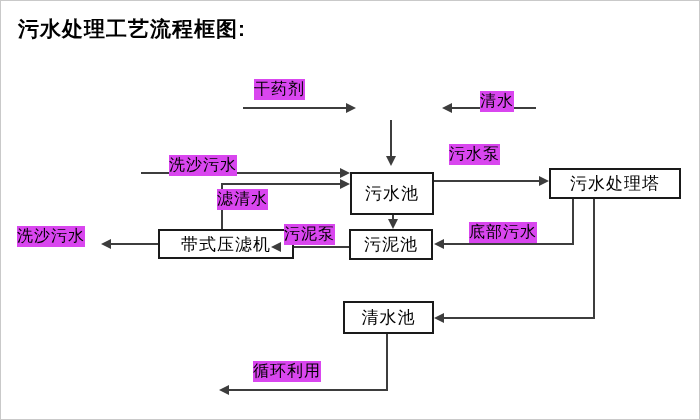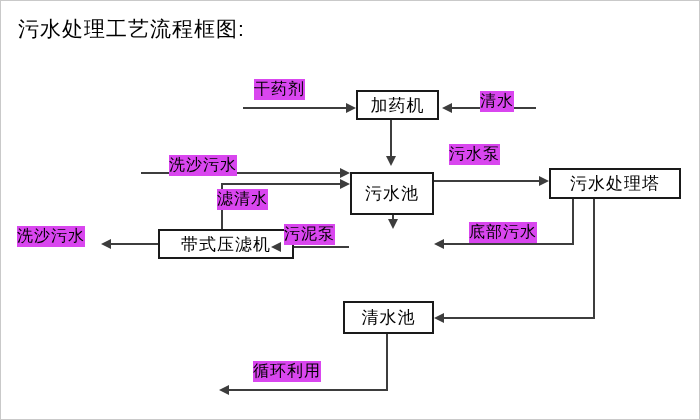--- a/index.html
+++ b/index.html
@@ -7,21 +7,21 @@
     position:relative;
     width:700px;height:420px;
     background:var(--bg,#ffffff);
     border:1px solid #c9c9c9;
     box-sizing:border-box;
     font-family:"Liberation Sans","DejaVu Sans",sans-serif;
     overflow:hidden;
   }
   .title{
     position:absolute;left:17px;top:14px;
-    font-size:21px;font-weight:normal;color:var(--text,#000);
+    font-size:21px;font-weight:bold;color:var(--text,#000);
     letter-spacing:1px;
   }
   .node{
     position:absolute;
     box-sizing:border-box;
     border:2px solid var(--border,#1a1a1a);
     background:#fff;
     display:flex;align-items:center;justify-content:center;
     font-size:17px;color:var(--text,#000);
     letter-spacing:1px;
@@ -41,28 +41,28 @@
   .arr-l{position:absolute;width:0;height:0;border-top:5px solid transparent;border-bottom:5px solid transparent;border-right:10px solid var(--line,#2b2b2b);z-index:2;}
   .arr-d{position:absolute;width:0;height:0;border-left:5px solid transparent;border-right:5px solid transparent;border-top:10px solid var(--line,#2b2b2b);z-index:2;}
 </style>
 </head>
 <body>
 
 <div id="canvas">
 
   <div class="title">污水处理工艺流程框图:</div>
 
-  <div class="node" style="left:355px;top:89px;width:83px;height:30px">
-    <span>加药机</span>
-  </div>
   <div class="node" style="left:349px;top:171px;width:84px;height:43px">
     <span>污水池</span>
   </div>
   <div class="node" style="left:548px;top:167px;width:132px;height:31px">
     <span>污水处理塔</span>
+  </div>
+  <div class="node" style="left:348px;top:228px;width:84px;height:31px">
+    <span>污泥池</span>
   </div>
   <div class="node" style="left:157px;top:228px;width:136px;height:30px">
     <span>带式压滤机</span>
   </div>
   <div class="node" style="left:342px;top:300px;width:91px;height:33px">
     <span>清水池</span>
   </div>
 
   <div class="hline" style="left:242px;top:106px;width:106px"></div>
   <div class="arr-r" style="left:345px;top:102px"></div>

